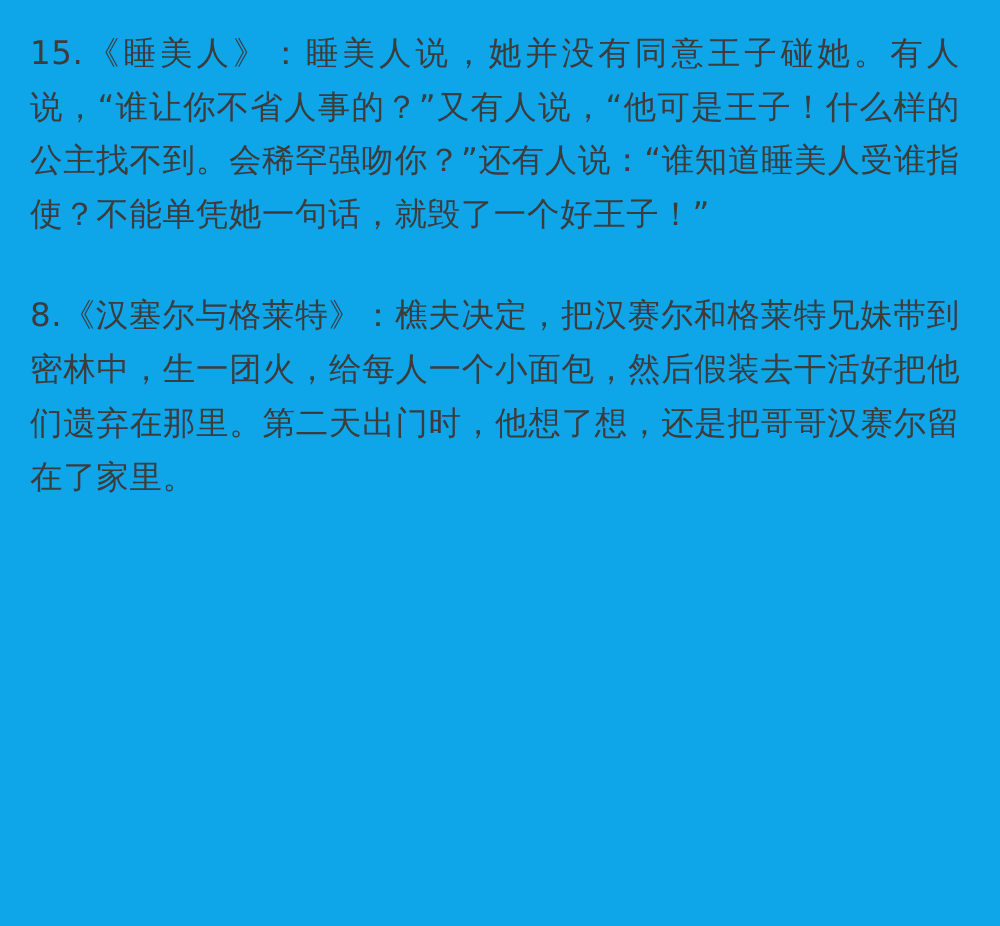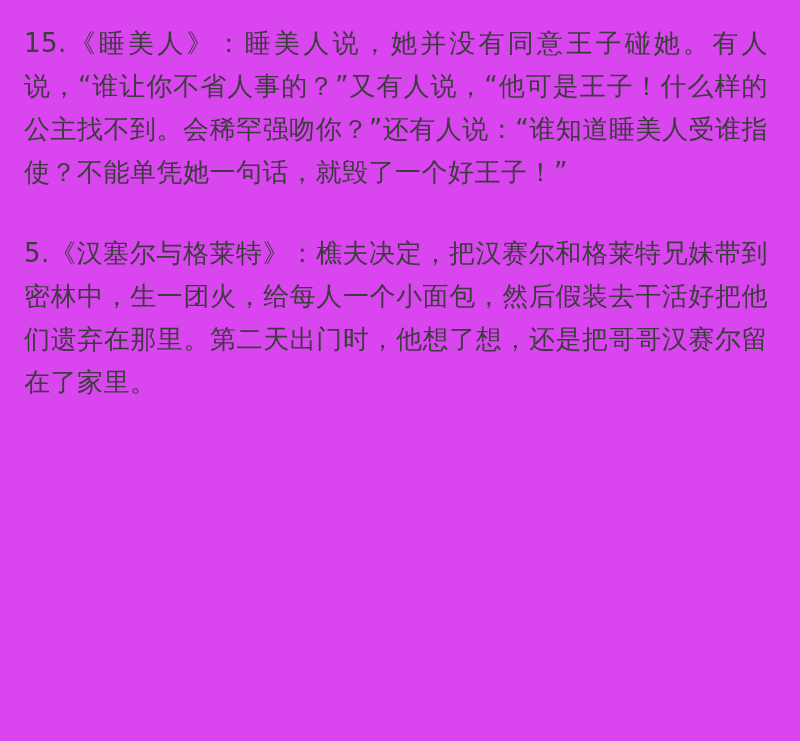--- a/index.html
+++ b/index.html
@@ -12,35 +12,35 @@
     background: #f2f2f2;
     font-family: "DejaVu Sans", "Liberation Sans", sans-serif;
     color: #3a3a3a;
     overflow: hidden;
   }
   .page {
     box-sizing: border-box;
     width: 800px;
     height: 741px;
     padding: 22px 32px 0 24px;
-    background: #d946ef;
+    background: #0ea5e9;
   }
   .para {
     font-size: 26px;
     line-height: 43px;
     letter-spacing: 0.5px;
     color: #3c3c3c;
     margin: 0 0 38px 0;
     text-align: justify;
     text-justify: inter-ideograph;
     word-break: break-all;
   }
   .para:last-child {
     margin-bottom: 0;
   }
 </style>
 </head>
 <body>
 
 <div class="page">
   <p class="para">15.《睡美人》：睡美人说，她并没有同意王子碰她。有人说，“谁让你不省人事的？”又有人说，“他可是王子！什么样的公主找不到。会稀罕强吻你？”还有人说：“谁知道睡美人受谁指使？不能单凭她一句话，就毁了一个好王子！”</p>
-  <p class="para">5.《汉塞尔与格莱特》：樵夫决定，把汉赛尔和格莱特兄妹带到密林中，生一团火，给每人一个小面包，然后假装去干活好把他们遗弃在那里。第二天出门时，他想了想，还是把哥哥汉赛尔留在了家里。</p>
+  <p class="para">8.《汉塞尔与格莱特》：樵夫决定，把汉赛尔和格莱特兄妹带到密林中，生一团火，给每人一个小面包，然后假装去干活好把他们遗弃在那里。第二天出门时，他想了想，还是把哥哥汉赛尔留在了家里。</p>
 </div>
 
 </body></html>

